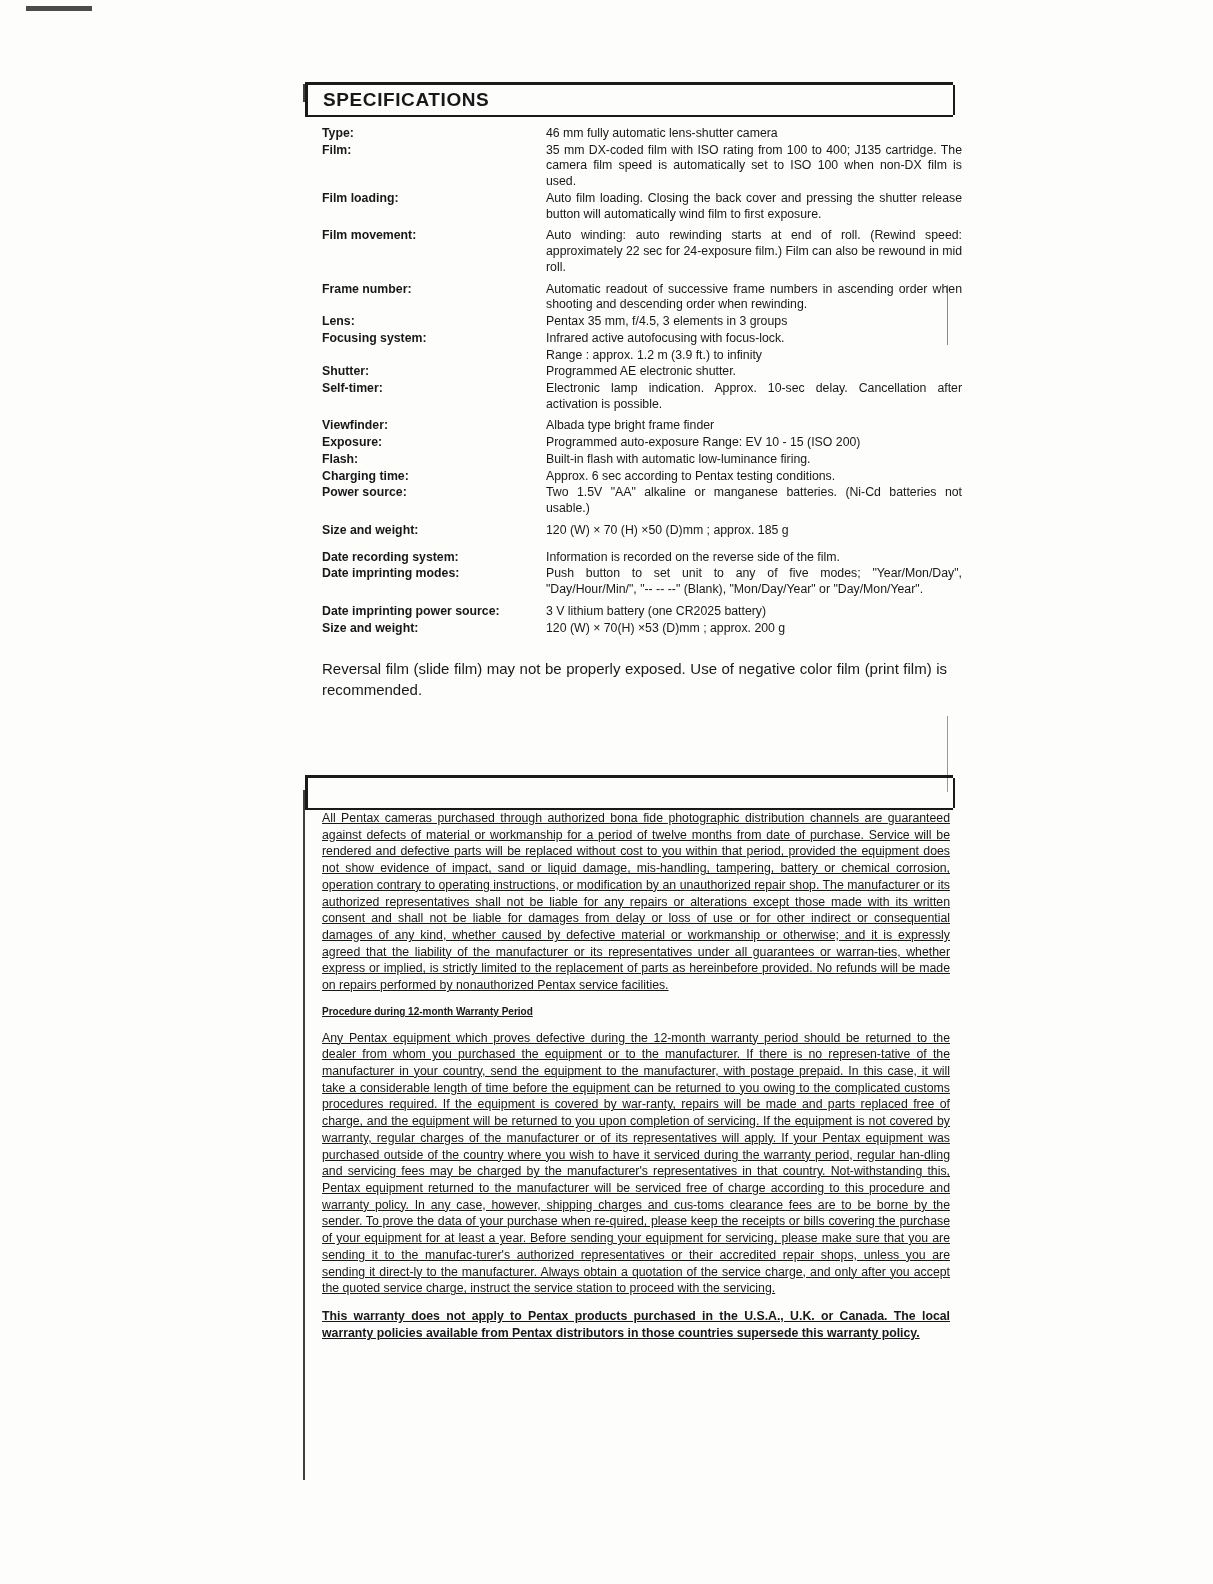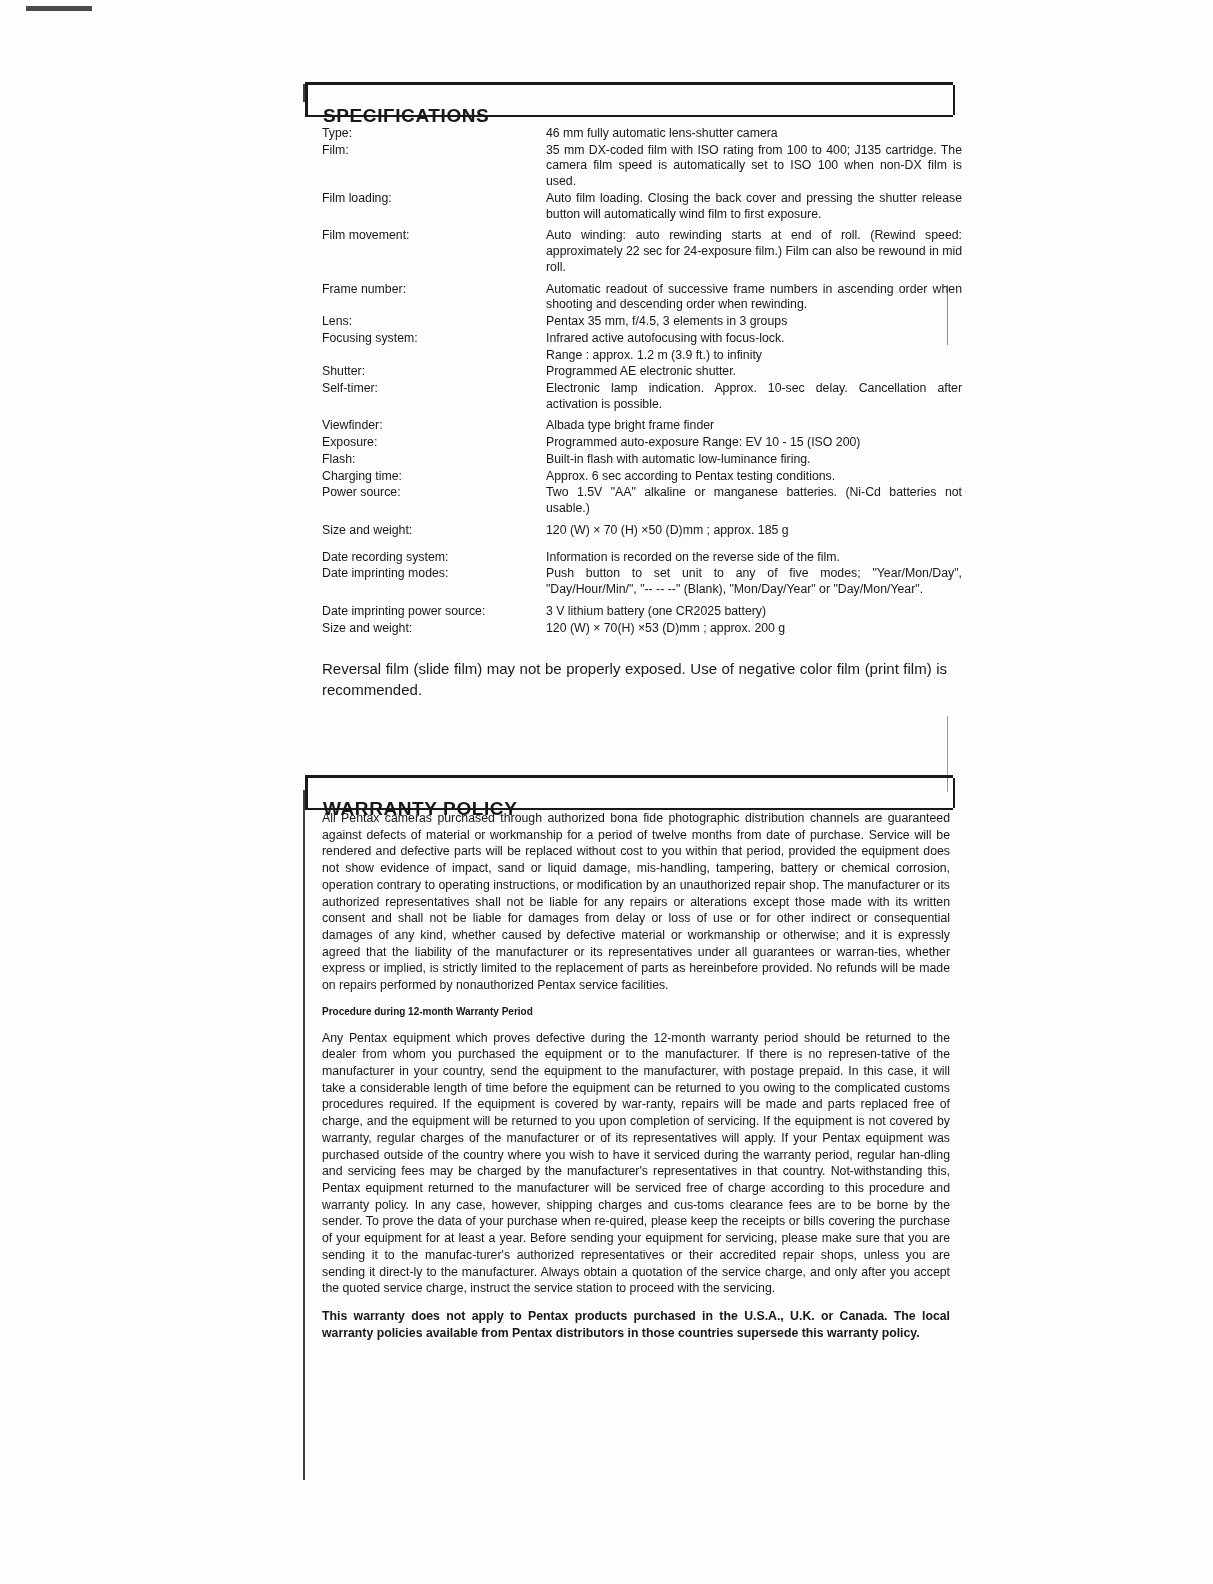--- a/index.html
+++ b/index.html
@@ -68,21 +68,21 @@
     top: 0;
     bottom: 0;
     width: 2px;
     background: #1a1a1a;
   }
   h1.section-title {
     font-size: 19px;
     font-weight: bold;
     letter-spacing: .6px;
     margin: 0;
-    padding: 20px 0 0 18px;
+    padding: 4px 0 0 18px;
     font-family: "Liberation Sans", sans-serif;
   }
   .rule-under {
     height: 2px;
     background: #1a1a1a;
     width: 648px;
   }
 
   
   table.specs {
@@ -92,21 +92,21 @@
     margin-left: 17px;
     font-size: 12.3px;
   }
   table.specs td {
     vertical-align: top;
     padding: 0 0 1px 0;
     line-height: 1.28;
   }
   td.label {
     width: 224px;
-    font-weight: normal;
+    font-weight: bold;
     white-space: nowrap;
     padding-right: 6px;
   }
   td.value {
     text-align: justify;
     text-justify: inter-word;
     padding-right: 6px;
   }
   tr.gap td {
     padding-top: 10px;
@@ -130,20 +130,21 @@
     left: 305px;
     top: 775px;
     width: 650px;
   }
   .warranty-body {
     margin-left: 17px;
     width: 628px;
     font-size: 12.3px;
     line-height: 1.36;
     text-align: justify;
+    text-decoration: underline;
   }
   .warranty-body p {
     margin: 0 0 11px 0;
   }
   .sub-head {
     font-weight: bold;
     margin: 0 0 1px 0;
     font-size: 10px;
   }
   .closing {
@@ -295,21 +296,20 @@
     </table>
 
     <div class="note">Reversal film (slide film) may not be properly exposed. Use of negative color film (print film) is recommended.</div>
   </div>
 
   <div class="warranty-wrap section">
     <div class="rule-top"></div>
     <div class="heading-row">
       <div class="vrule"></div>
       <div class="vrule-right"></div>
-      <h1 class="section-title">WARRANTY POLICY</h1>
     </div>
     <div class="rule-under"></div>
 
     <div class="warranty-body">
       <p>All Pentax cameras purchased through authorized bona fide photographic distribution channels are guaranteed against defects of material or workmanship for a period of twelve months from date of purchase. Service will be rendered and defective parts will be replaced without cost to you within that period, provided the equipment does not show evidence of impact, sand or liquid damage, mis-handling, tampering, battery or chemical corrosion, operation contrary to operating instructions, or modification by an unauthorized repair shop. The manufacturer or its authorized representatives shall not be liable for any repairs or alterations except those made with its written consent and shall not be liable for damages from delay or loss of use or for other indirect or consequential damages of any kind, whether caused by defective material or workmanship or otherwise; and it is expressly agreed that the liability of the manufacturer or its representatives under all guarantees or warran-ties, whether express or implied, is strictly limited to the replacement of parts as hereinbefore provided. No refunds will be made on repairs performed by nonauthorized Pentax service facilities.</p>
       <p class="sub-head">Procedure during 12-month Warranty Period</p>
       <p>Any Pentax equipment which proves defective during the 12-month warranty period should be returned to the dealer from whom you purchased the equipment or to the manufacturer. If there is no represen-tative of the manufacturer in your country, send the equipment to the manufacturer, with postage prepaid. In this case, it will take a considerable length of time before the equipment can be returned to you owing to the complicated customs procedures required. If the equipment is covered by war-ranty, repairs will be made and parts replaced free of charge, and the equipment will be returned to you upon completion of servicing. If the equipment is not covered by warranty, regular charges of the manufacturer or of its representatives will apply. If your Pentax equipment was purchased outside of the country where you wish to have it serviced during the warranty period, regular han-dling and servicing fees may be charged by the manufacturer's representatives in that country. Not-withstanding this, Pentax equipment returned to the manufacturer will be serviced free of charge according to this procedure and warranty policy. In any case, however, shipping charges and cus-toms clearance fees are to be borne by the sender. To prove the data of your purchase when re-quired, please keep the receipts or bills covering the purchase of your equipment for at least a year. Before sending your equipment for servicing, please make sure that you are sending it to the manufac-turer's authorized representatives or their accredited repair shops, unless you are sending it direct-ly to the manufacturer. Always obtain a quotation of the service charge, and only after you accept the quoted service charge, instruct the service station to proceed with the servicing.</p>
       <p class="closing">This warranty does not apply to Pentax products purchased in the U.S.A., U.K. or Canada. The local warranty policies available from Pentax distributors in those countries supersede this warranty policy.</p>
     </div>
   </div>

